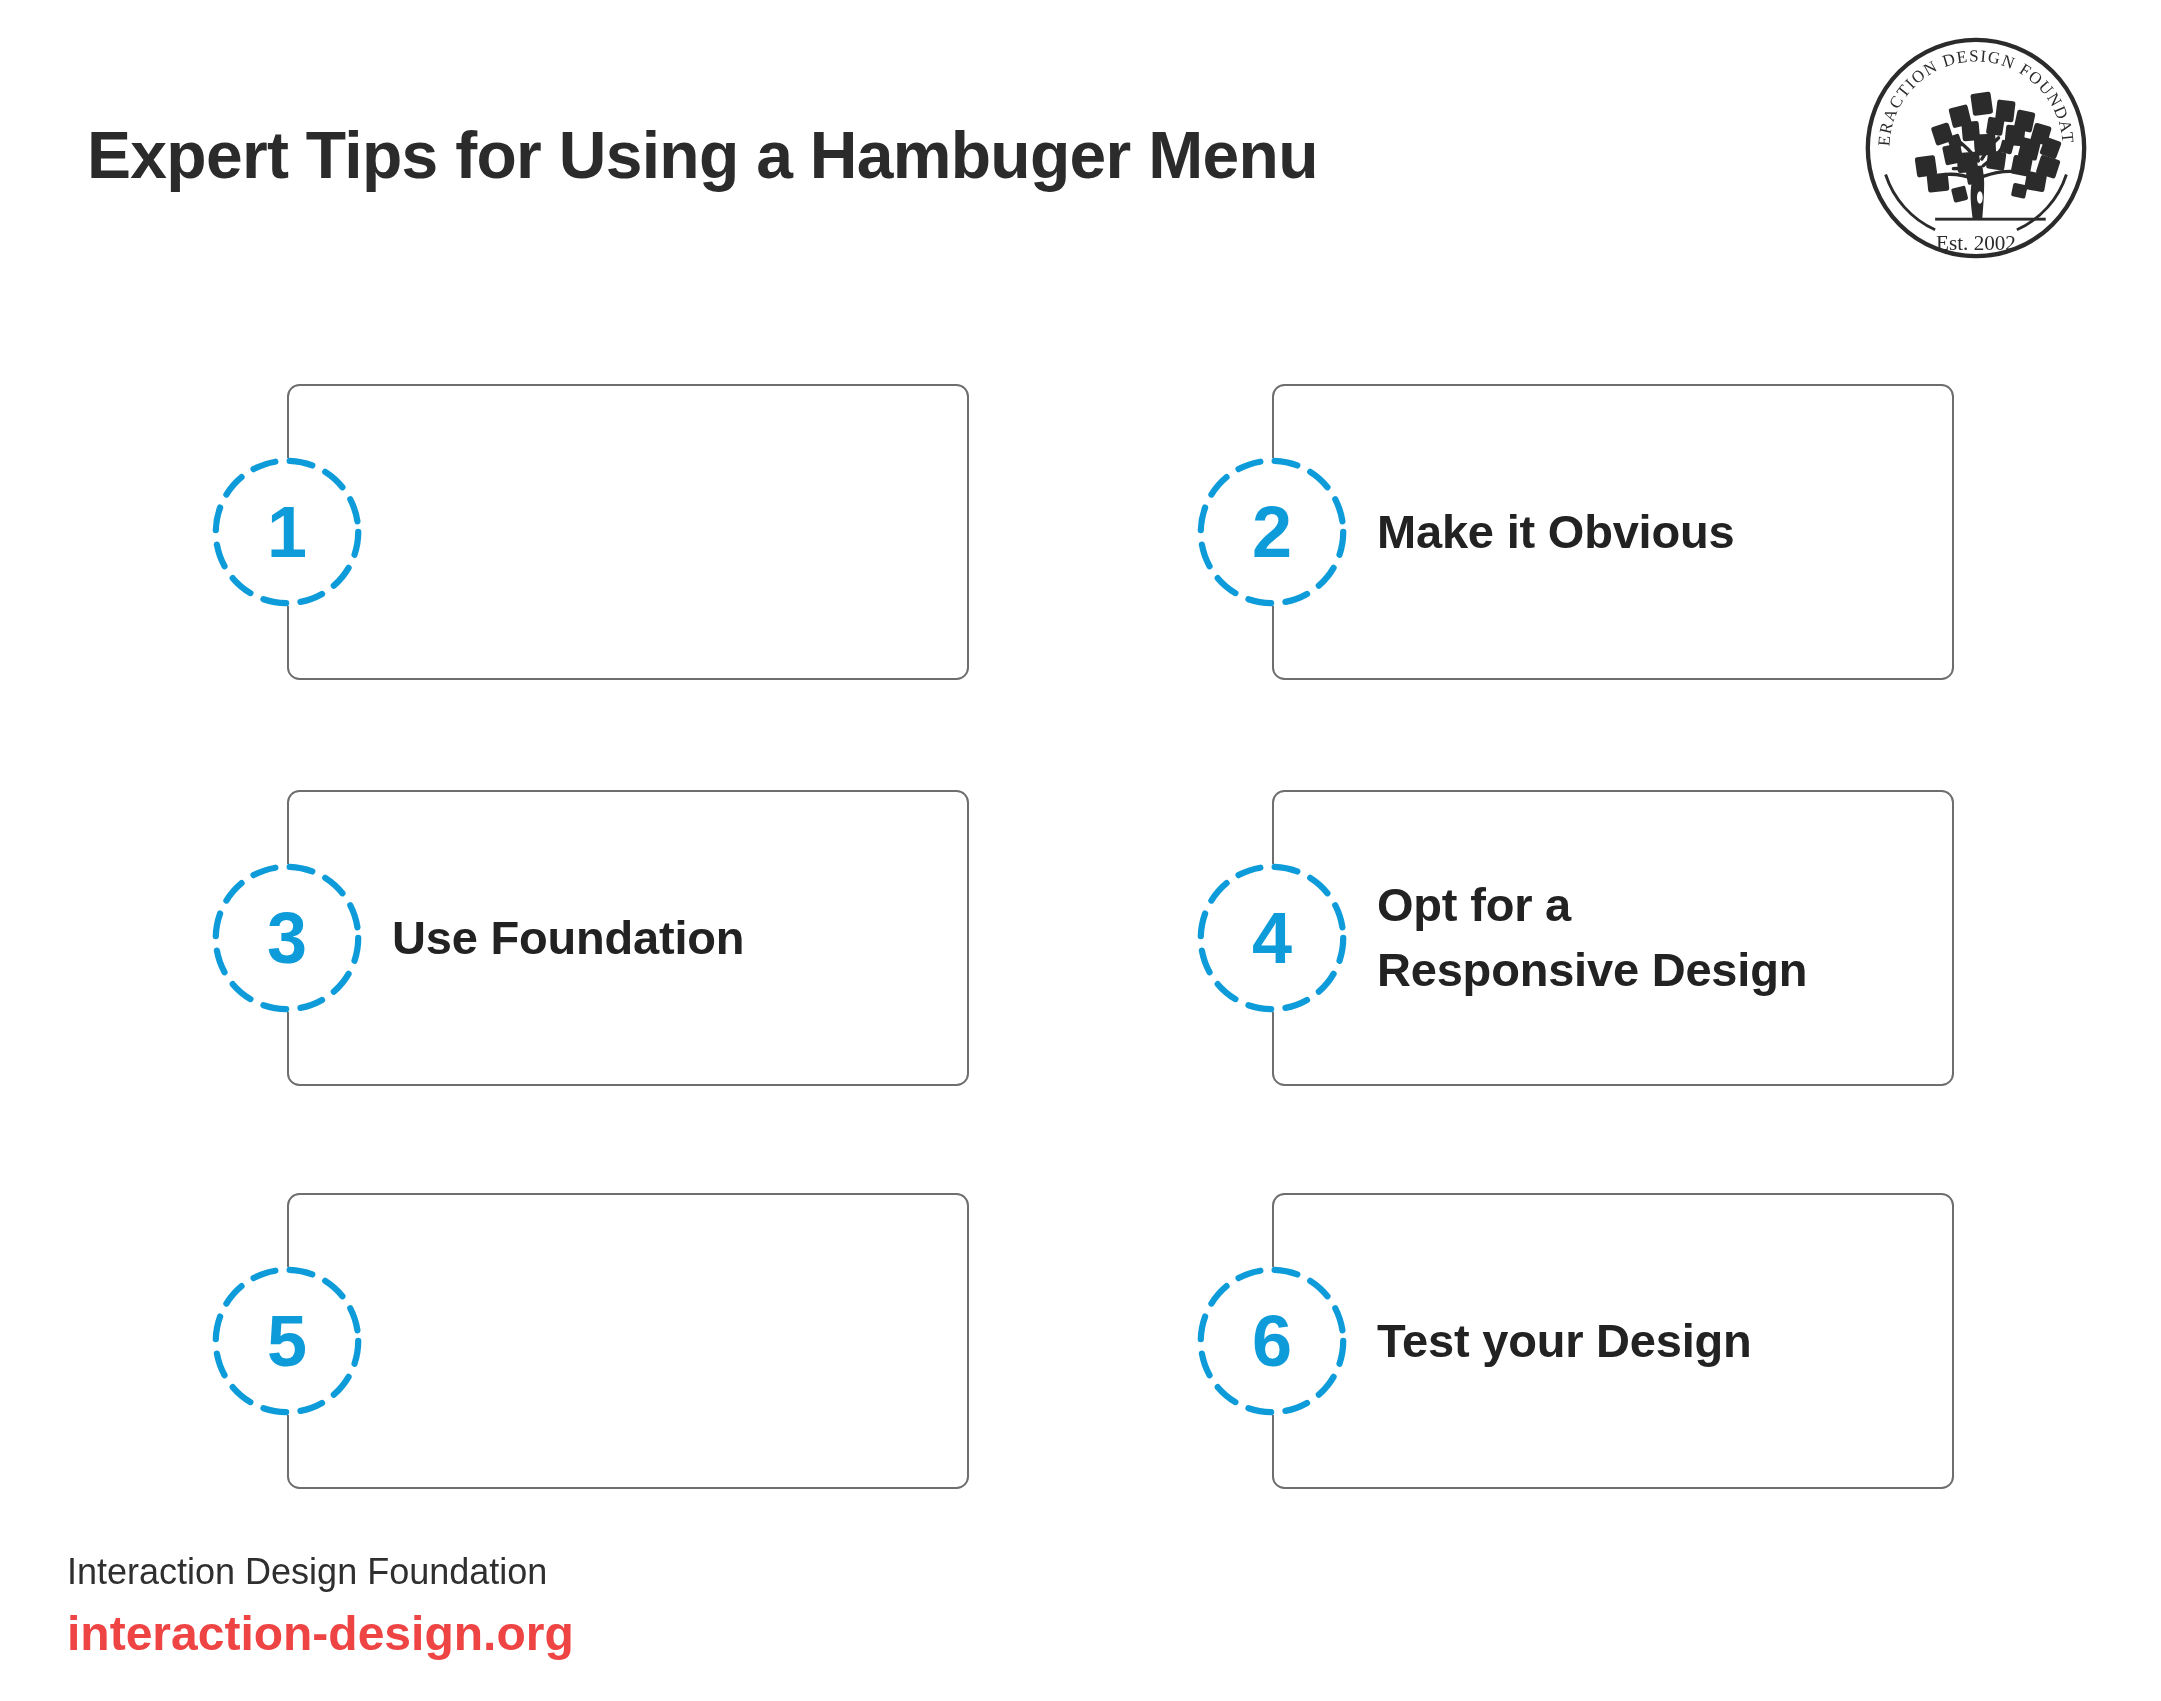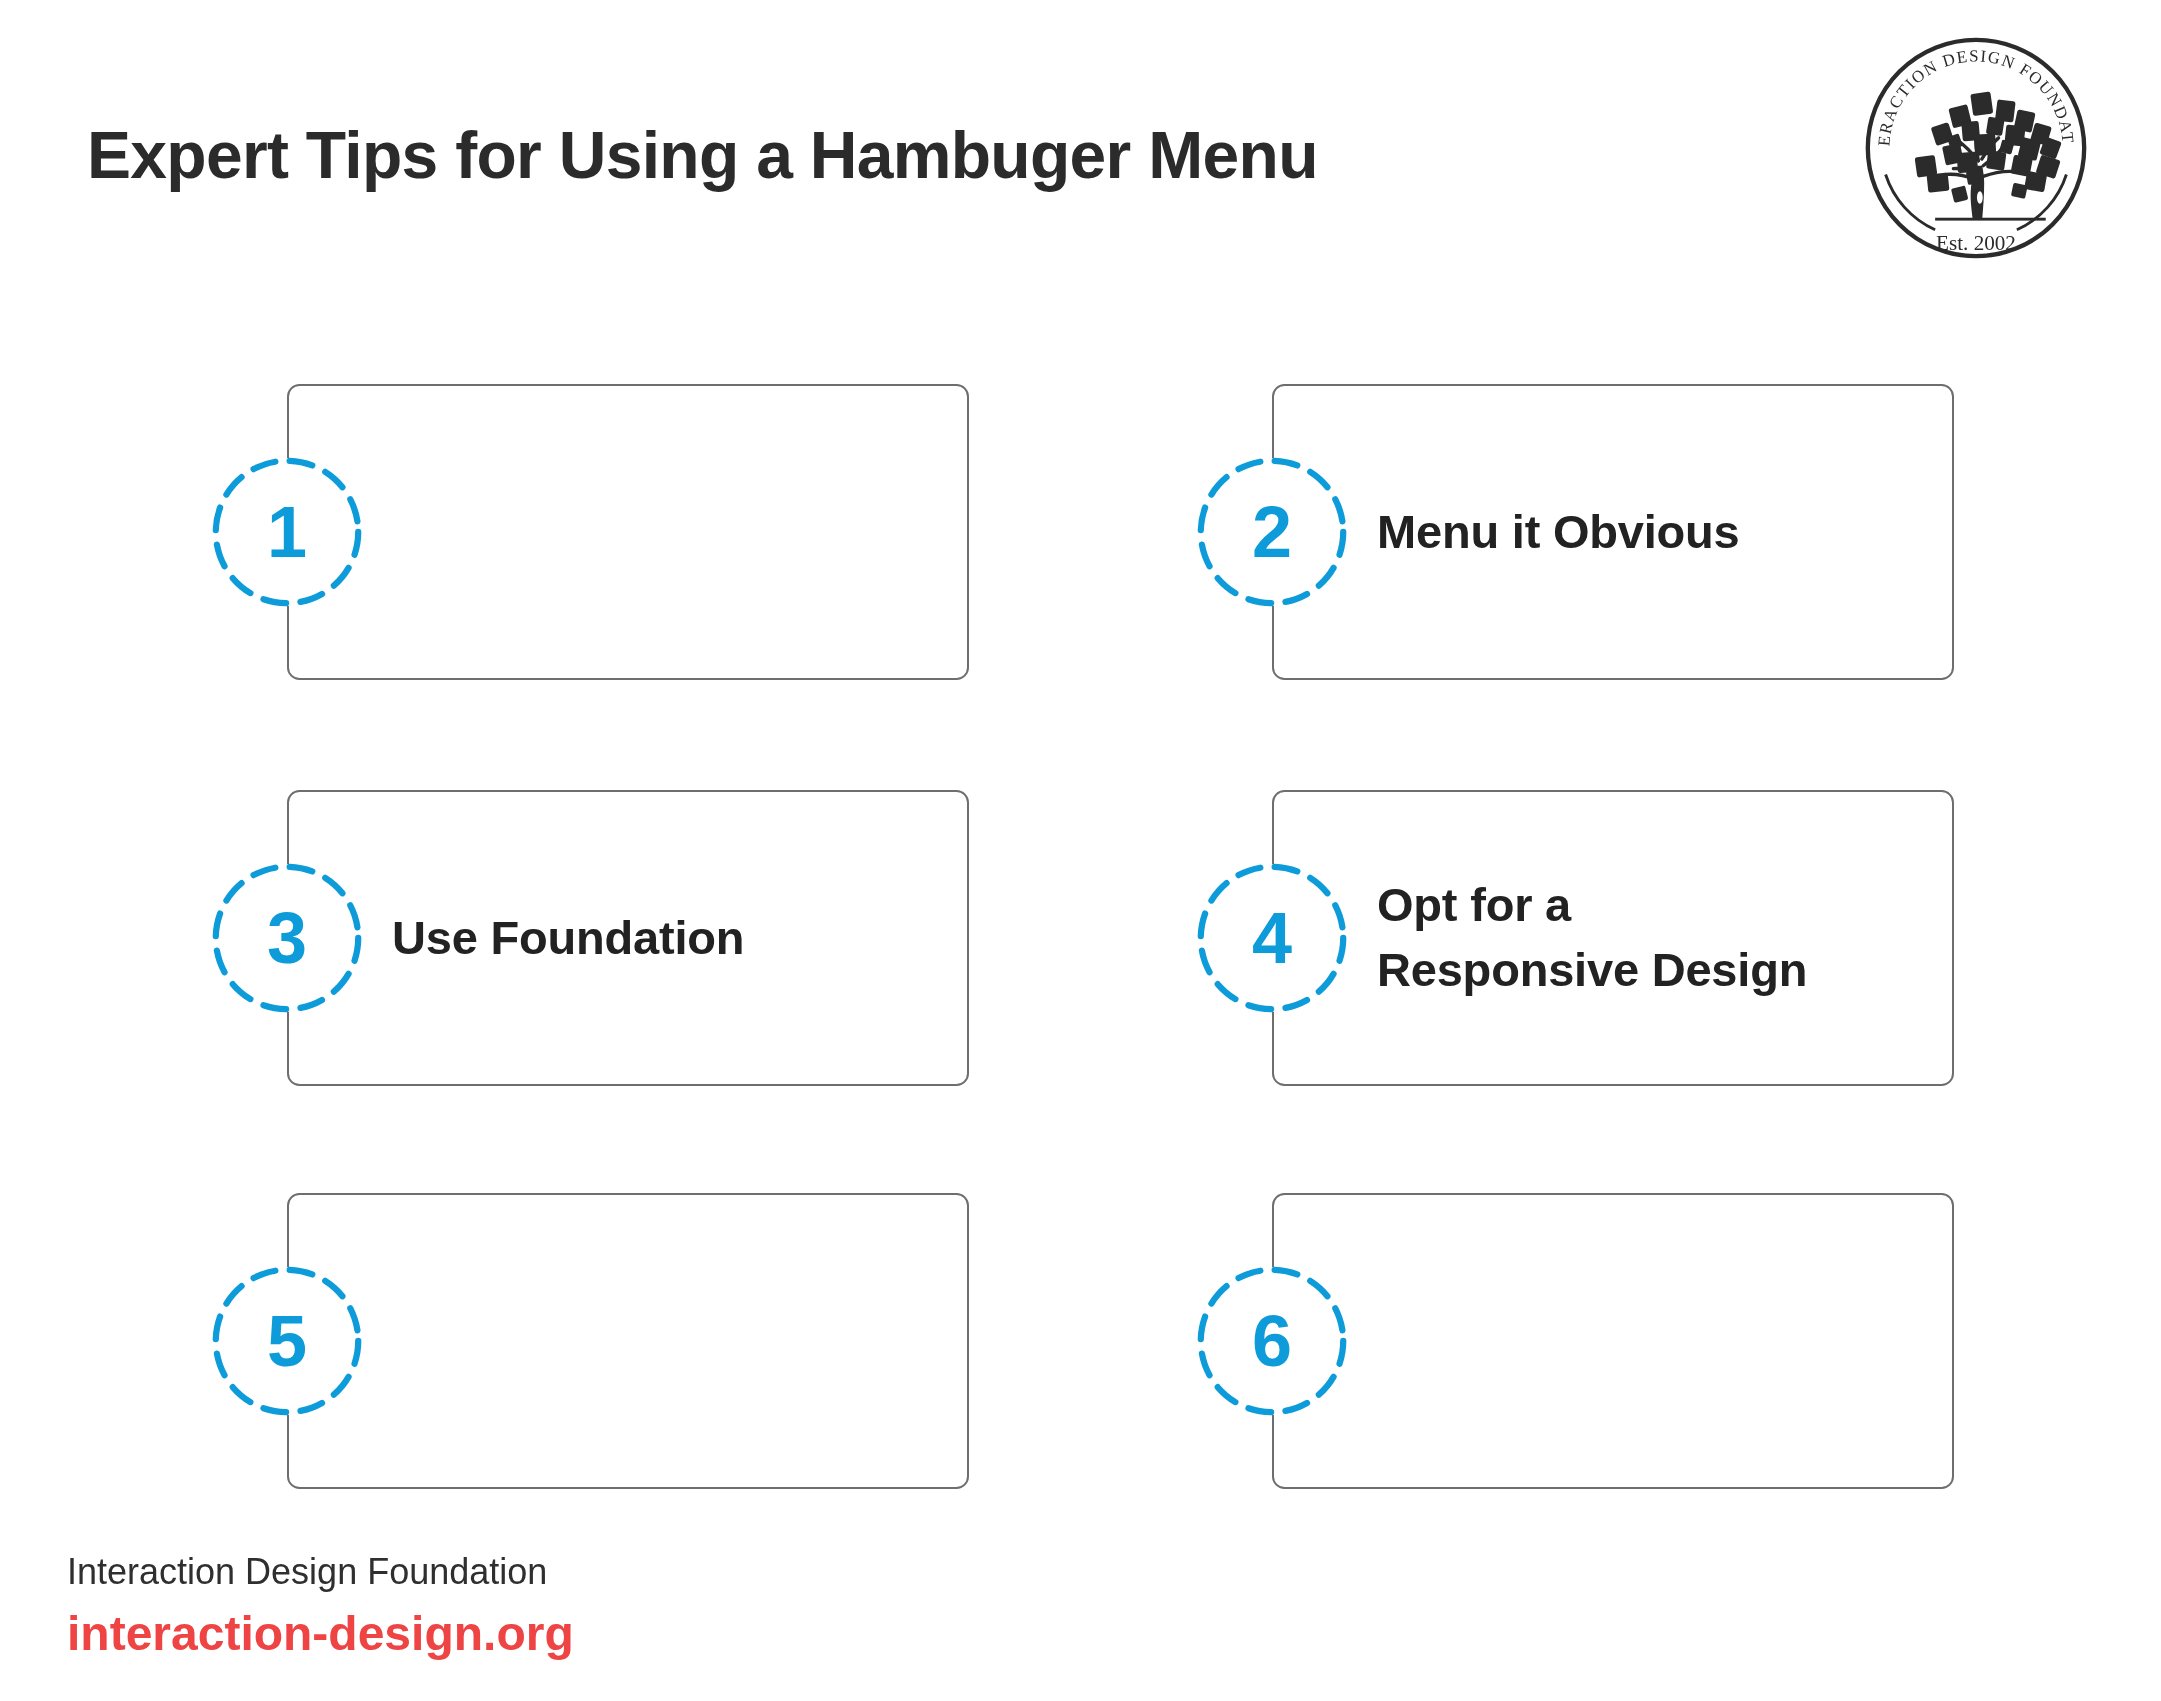--- a/index.html
+++ b/index.html
@@ -222,21 +222,21 @@
   <div class="card-wrap" style="left:1272px; top:384px;">
     <div class="card-box"></div>
     <div class="badge-mask"></div>
     <div class="badge">
       <svg viewBox="0 0 320 320" xmlns="http://www.w3.org/2000/svg">
         <circle cx="160" cy="160" r="148" fill="none" stroke="#0d9cd9" stroke-width="13" stroke-linecap="round" stroke-dasharray="48 30"></circle>
       </svg>
       <div class="badge-number">2</div>
     </div>
     <div class="card-title">
-      <span class="tl">Menu it Obvious</span>
+      <span class="tl">Make it Obvious</span>
     </div>
   </div>
 
   <div class="card-wrap" style="left:287px; top:790px;">
     <div class="card-box"></div>
     <div class="badge-mask"></div>
     <div class="badge">
       <svg viewBox="0 0 320 320" xmlns="http://www.w3.org/2000/svg">
         <circle cx="160" cy="160" r="148" fill="none" stroke="#0d9cd9" stroke-width="13" stroke-linecap="round" stroke-dasharray="48 30"></circle>
       </svg>
@@ -276,20 +276,23 @@
   </div>
 
   <div class="card-wrap" style="left:1272px; top:1193px;">
     <div class="card-box"></div>
     <div class="badge-mask"></div>
     <div class="badge">
       <svg viewBox="0 0 320 320" xmlns="http://www.w3.org/2000/svg">
         <circle cx="160" cy="160" r="148" fill="none" stroke="#0d9cd9" stroke-width="13" stroke-linecap="round" stroke-dasharray="48 30"></circle>
       </svg>
       <div class="badge-number">6</div>
+    </div>
+    <div class="card-title">
+      <span class="tl">Test your Design</span>
     </div>
   </div>
 
 </div>
 
 <div id="footer">
   <div id="footer-org">Interaction Design Foundation</div>
   <div id="footer-url">interaction-design.org</div>
 </div>
 

